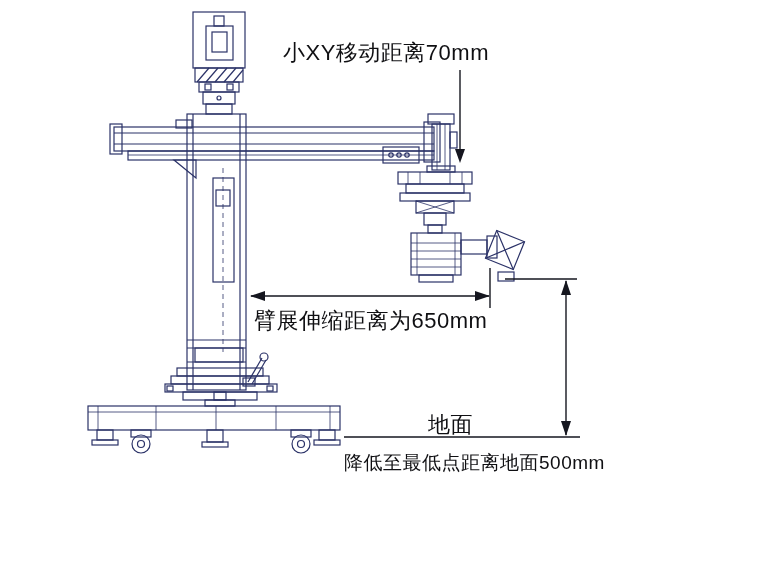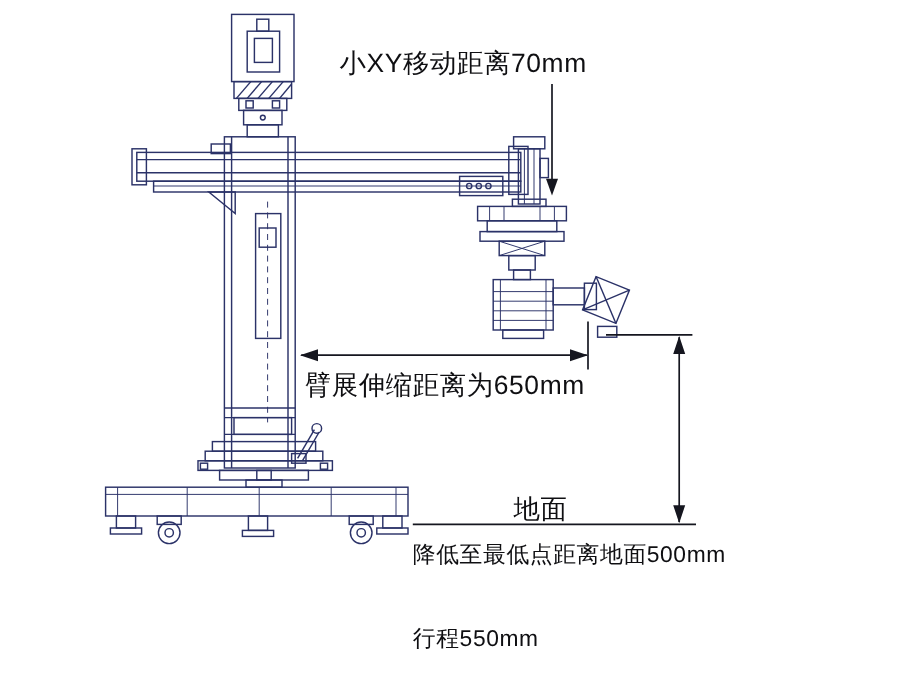--- a/index.html
+++ b/index.html
@@ -195,15 +195,14 @@
 
   <div class="label" style="left:283px;top:40px;">小XY移动距离70mm</div>
 
   <div class="label" style="left:254px;top:308px;">臂展伸缩距离为650mm</div>
 
   <div class="label" style="left:390px;top:412px;margin-left:38px;">地面</div>
 
   <div class="label note" style="left:344px;top:452px;">降低至最低点距离地面500mm</div>
 
 
-  <div class="label note" style="left:344px;top:522px;">行程550mm</div>
 
 </div>
 
 </body></html>

